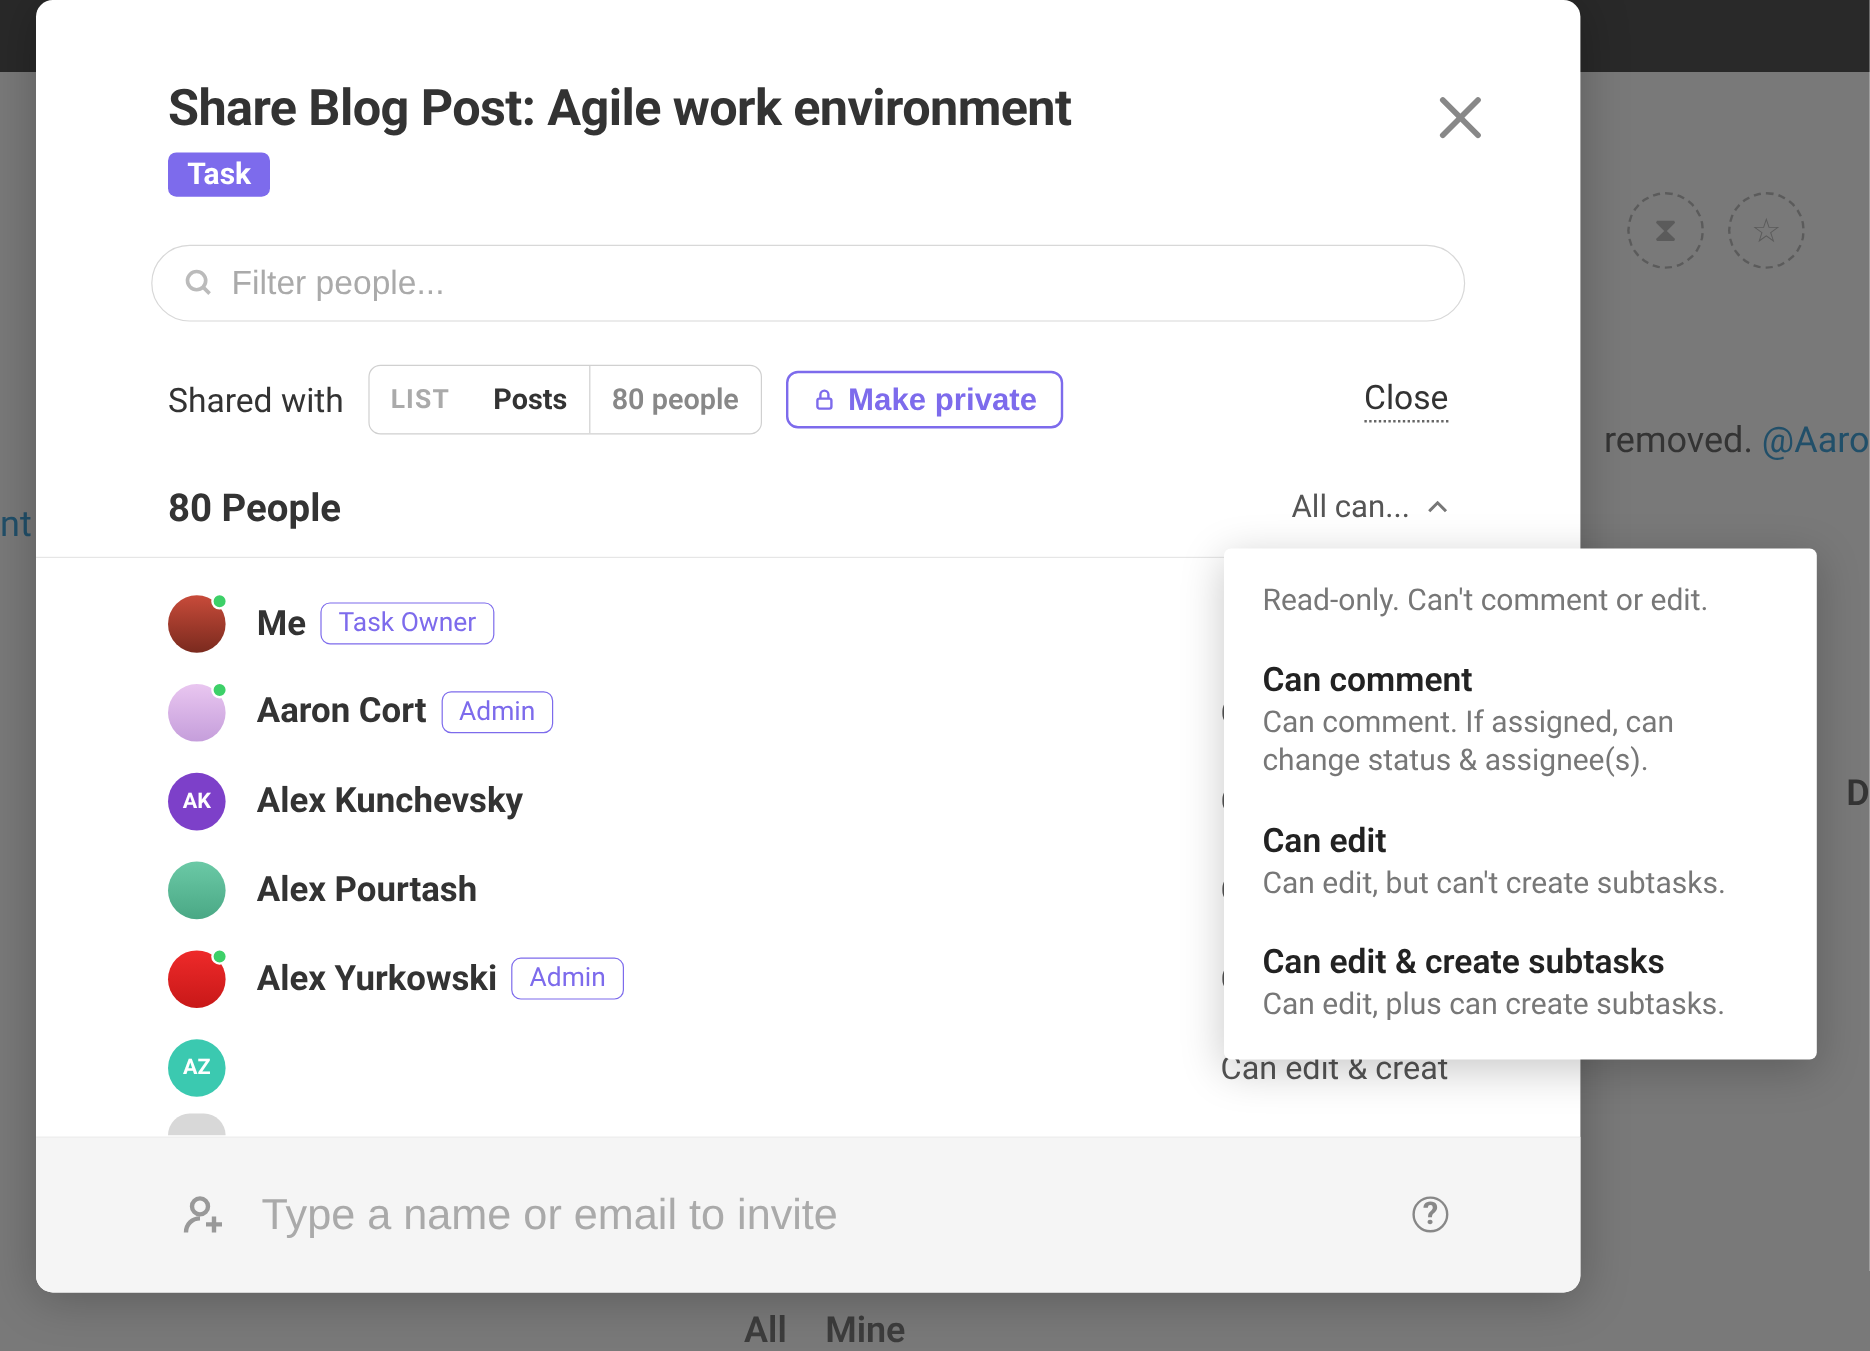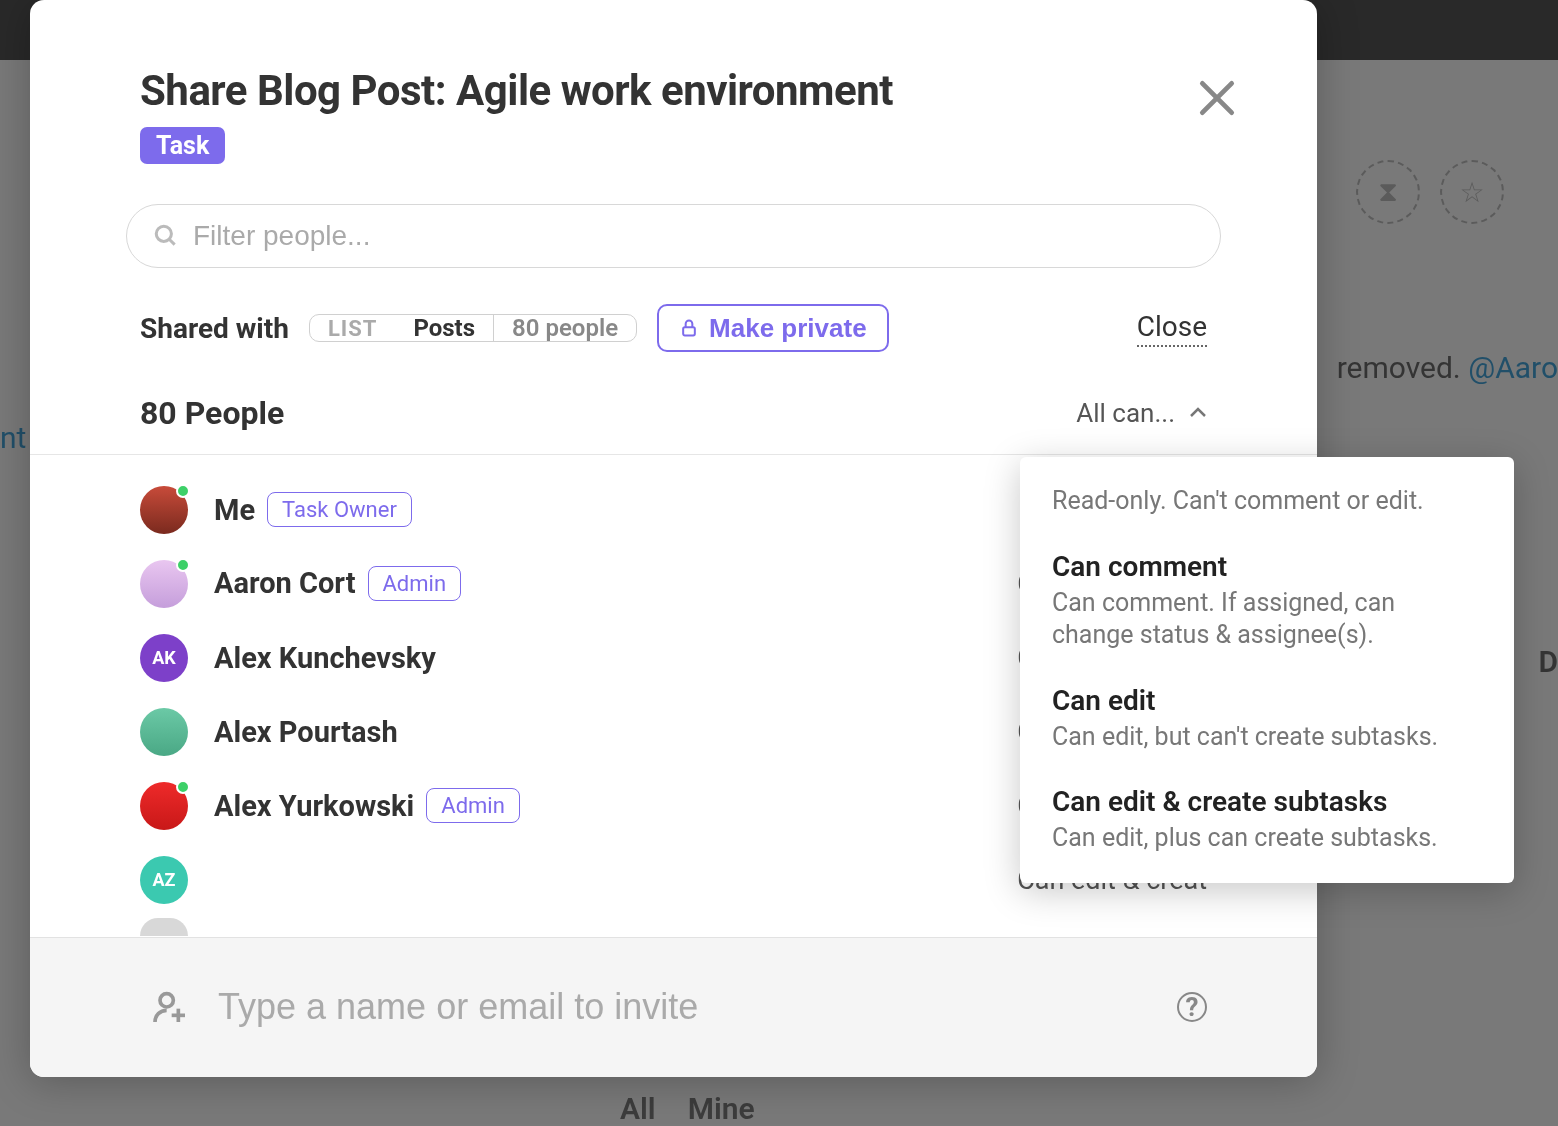--- a/index.html
+++ b/index.html
@@ -95,28 +95,28 @@
   color: #333;
 }
 .filter-input::placeholder { color:#aaa; }
 
 .shared-row {
   padding: 36px 110px 0 110px;
   display: flex;
   align-items: center;
   gap: 20px;
 }
-.shared-label { font-size: 28px; font-weight: 700; color:#333; }
+.shared-label { font-size: 28px; font-weight: 400; color:#333; }
 .seg-group {
   display:flex;
   align-items:center;
   border:1px solid #d0d0d0;
   border-radius:10px;
   overflow:hidden;
-  height:28px;
+  height:58px;
 }
 .seg {
   padding: 0 18px;
   font-size: 24px;
   color:#888;
   font-weight:700;
   height:100%;
   display:flex;
   align-items:center;
 }

